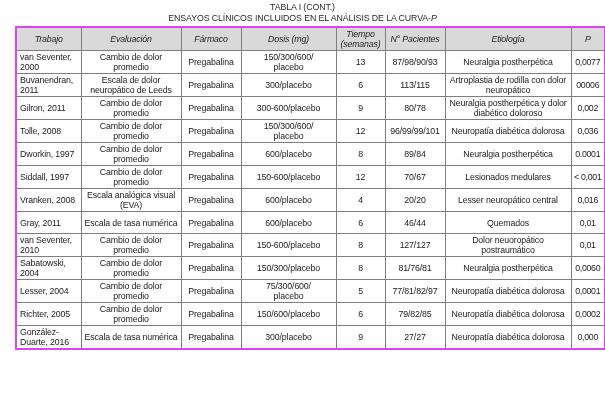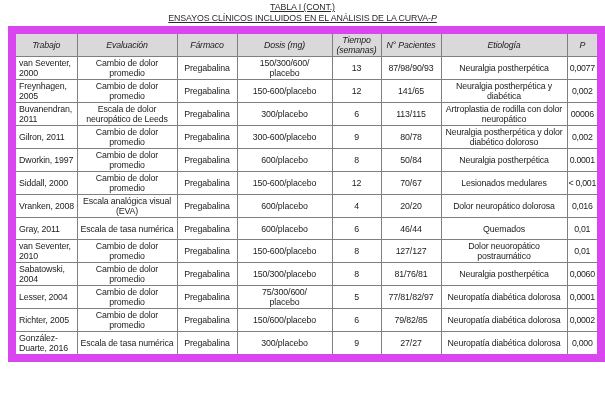--- a/index.html
+++ b/index.html
@@ -18,28 +18,28 @@
     position: relative;
   }
   .caption {
     text-align: center;
     padding-top: 2px;
     line-height: 11px;
     font-size: 8.8px;
     letter-spacing: -0.1px;
     color: #2a2a2a;
   }
-  .caption .t-line { display: block; text-decoration: underline; }
+  .caption .t-line { display: block; }
   table.trials {
     border-collapse: collapse;
     table-layout: fixed;
-    margin-left: 8px;
+    margin-left: 15px;
     margin-top: 2px;
     width: 589px;
-    border: 8px solid #d946ef;
+    border: 2px solid #d946ef;
   }
   th, td {
     border: 1px solid #7f7f7f;
     font-size: 8.8px;
     letter-spacing: -0.15px;
     line-height: 10px;
     padding: 1px 2px;
     text-align: center;
     vertical-align: middle;
     white-space: pre-line;
@@ -95,77 +95,78 @@
           <td class="c1">Cambio de dolor promedio</td>
           <td class="c2">Pregabalina</td>
           <td class="c3">150/300/600/
 placebo</td>
           <td class="c4">13</td>
           <td class="c5">87/98/90/93</td>
           <td class="c6">Neuralgia postherpética</td>
           <td class="c7">0,0077</td>
         </tr>
         <tr>
-          <td class="c0">Freynhagen, 2005</td>
-          <td class="c1">Cambio de dolor promedio</td>
-          <td class="c2">Pregabalina</td>
-          <td class="c3">150-600/placebo</td>
-          <td class="c4">12</td>
-          <td class="c5">141/65</td>
-          <td class="c6">Neuralgia postherpética y diabética</td>
-          <td class="c7">0,002</td>
-        </tr>
-        <tr>
           <td class="c0">Buvanendran, 2011</td>
           <td class="c1">Escala de dolor neuropático de Leeds</td>
           <td class="c2">Pregabalina</td>
           <td class="c3">300/placebo</td>
           <td class="c4">6</td>
           <td class="c5">113/115</td>
           <td class="c6">Artroplastia de rodilla con dolor neuropático</td>
           <td class="c7">00006</td>
         </tr>
         <tr>
           <td class="c0">Gilron, 2011</td>
           <td class="c1">Cambio de dolor promedio</td>
           <td class="c2">Pregabalina</td>
           <td class="c3">300-600/placebo</td>
           <td class="c4">9</td>
           <td class="c5">80/78</td>
           <td class="c6">Neuralgia postherpética y dolor diabético doloroso</td>
           <td class="c7">0,002</td>
         </tr>
         <tr>
+          <td class="c0">Tolle, 2008</td>
+          <td class="c1">Cambio de dolor promedio</td>
+          <td class="c2">Pregabalina</td>
+          <td class="c3">150/300/600/
+placebo</td>
+          <td class="c4">12</td>
+          <td class="c5">96/99/99/101</td>
+          <td class="c6">Neuropatía diabética dolorosa</td>
+          <td class="c7">0,036</td>
+        </tr>
+        <tr>
           <td class="c0">Dworkin, 1997</td>
           <td class="c1">Cambio de dolor promedio</td>
           <td class="c2">Pregabalina</td>
           <td class="c3">600/placebo</td>
           <td class="c4">8</td>
-          <td class="c5">50/84</td>
+          <td class="c5">89/84</td>
           <td class="c6">Neuralgia postherpética</td>
           <td class="c7">0.0001</td>
         </tr>
         <tr>
-          <td class="c0">Siddall, 2000</td>
+          <td class="c0">Siddall, 1997</td>
           <td class="c1">Cambio de dolor promedio</td>
           <td class="c2">Pregabalina</td>
           <td class="c3">150-600/placebo</td>
           <td class="c4">12</td>
           <td class="c5">70/67</td>
           <td class="c6">Lesionados medulares</td>
           <td class="c7">&lt; 0,001</td>
         </tr>
         <tr>
           <td class="c0">Vranken, 2008</td>
           <td class="c1">Escala analógica visual (EVA)</td>
           <td class="c2">Pregabalina</td>
           <td class="c3">600/placebo</td>
           <td class="c4">4</td>
           <td class="c5">20/20</td>
-          <td class="c6">Dolor neuropático dolorosa</td>
+          <td class="c6">Lesser neuropático central</td>
           <td class="c7">0,016</td>
         </tr>
         <tr>
           <td class="c0">Gray, 2011</td>
           <td class="c1">Escala de tasa numérica</td>
           <td class="c2">Pregabalina</td>
           <td class="c3">600/placebo</td>
           <td class="c4">6</td>
           <td class="c5">46/44</td>
           <td class="c6">Quemados</td>

